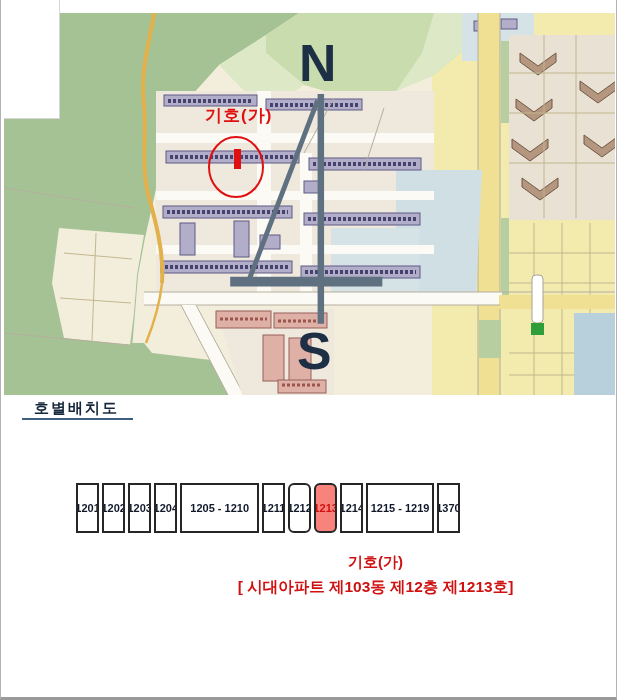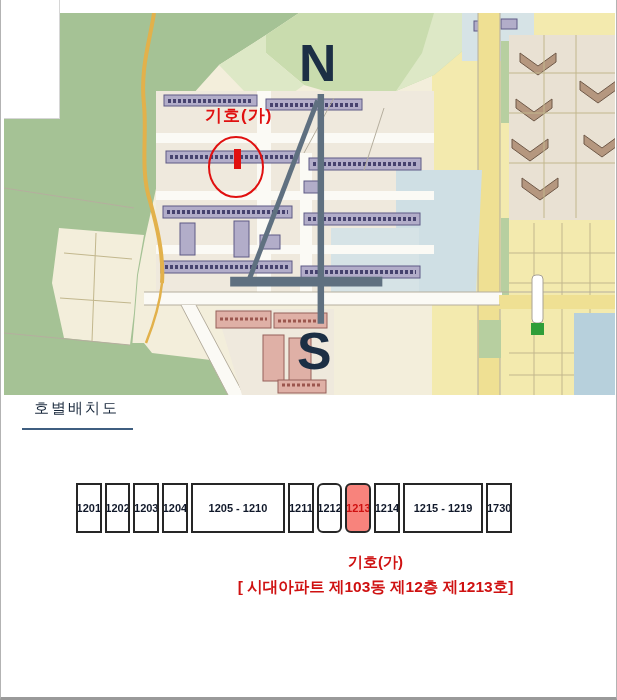--- a/index.html
+++ b/index.html
@@ -27,24 +27,24 @@
   .c-pline{stroke:var(--map-line);stroke-width:1;fill:none;}
   .c-gline{stroke:var(--map-gray-line);stroke-width:1;fill:none;}
   .c-oroad{stroke:var(--map-orange-road);fill:none;}
   .c-road{fill:#fbfaf5;}
   .c-red{stroke:var(--annotation-red);}
   .compass{position:absolute;left:0;top:-13px;width:55px;height:118px;background:#fff;
            border-right:1px solid #d6d6d6;border-bottom:1px solid #d6d6d6;}
   .map-label{position:absolute;left:201px;top:91px;font-size:17px;font-weight:bold;
              color:var(--annotation-red);letter-spacing:1px;white-space:nowrap;}
   
-  .plan-title{position:absolute;left:21px;top:399px;padding:0 14px 10px 12px;
-              font-size:15px;font-weight:normal;letter-spacing:2px;color:var(--heading-text);
+  .plan-title{position:absolute;left:21px;top:399px;padding:0 14px 0 12px;
+              font-size:15px;font-weight:bold;letter-spacing:2px;color:var(--heading-text);
               border-bottom:2px solid var(--heading-underline);}
-  .units{position:absolute;left:75px;top:483px;width:436px;height:50px;display:flex;gap:3px;}
+  .units{position:absolute;left:75px;top:483px;width:384px;height:50px;display:flex;gap:3px;}
   .unit{flex:1 1 12px;min-width:0;box-sizing:border-box;border:2px solid var(--unit-border);
         background:#fff;display:flex;align-items:center;justify-content:center;
         font-size:11px;font-weight:bold;color:var(--unit-text);white-space:nowrap;overflow:hidden;}
   .unit.highlight{background:var(--highlight-fill);color:var(--highlight-text);}
   .caption{position:absolute;left:217px;top:553px;width:315px;text-align:center;}
   .cap1{font-size:15px;font-weight:bold;color:var(--caption-red);margin-bottom:5px;}
   .cap2{font-size:15.5px;font-weight:bold;color:var(--caption-red);white-space:nowrap;}
 </style>
 </head>
 <body>
@@ -168,21 +168,21 @@
       <div class="unit" style="flex-grow: 1;">1201</div>
       <div class="unit" style="flex-grow: 1;">1202</div>
       <div class="unit" style="flex-grow: 1; text-align: center;">1203</div>
       <div class="unit" style="flex-grow: 1;">1204</div>
       <div class="unit" style="flex-grow: 6;">1205 - 1210</div>
       <div class="unit" style="flex-grow: 1;">1211</div>
       <div class="unit" style="flex-grow: 1; border-radius: 6px;">1212</div>
       <div class="unit highlight" style="flex-grow: 1; border-radius: 6px;">1213</div>
       <div class="unit" style="flex-grow: 1;">1214</div>
       <div class="unit" style="flex-grow: 5;">1215 - 1219</div>
-      <div class="unit" style="flex-grow: 1;">1730</div>
+      <div class="unit" style="flex-grow: 1;">1370</div>
     </div>
 
   <div class="caption">
     <div class="cap1">기호(가)</div>
     <div class="cap2">[ 시대아파트 제103동 제12층 제1213호]</div>
   </div>
 
 </div>
 
 </body></html>

